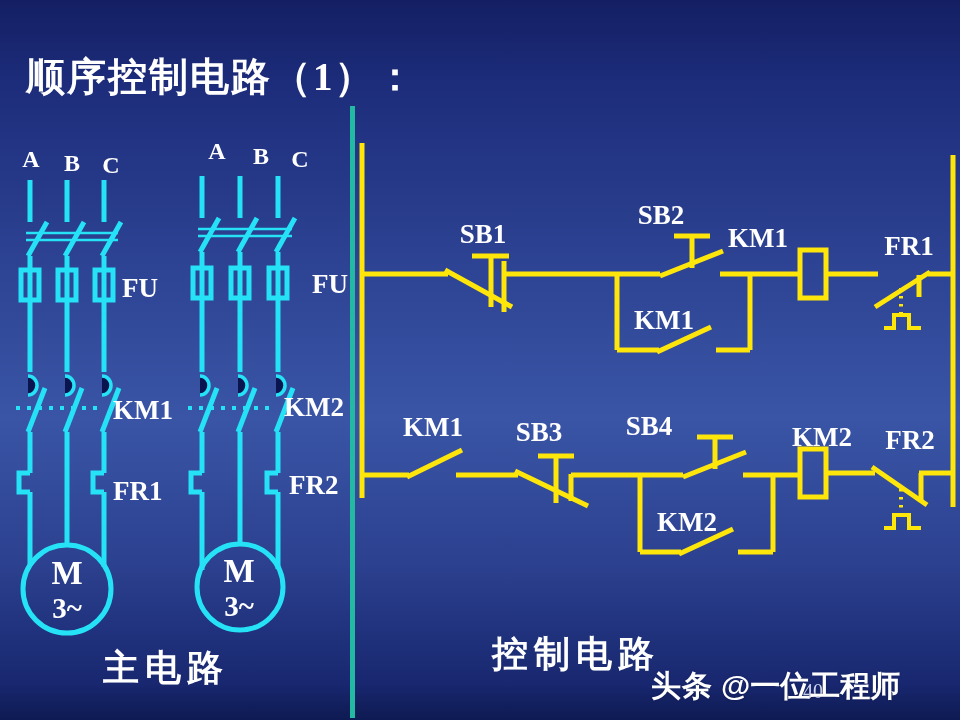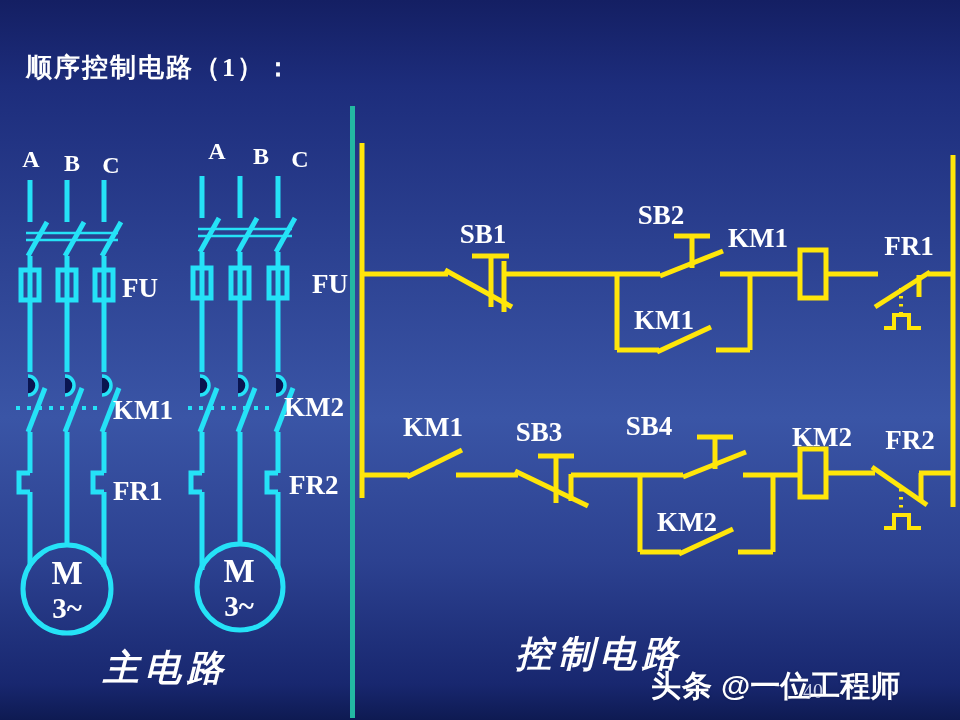--- a/index.html
+++ b/index.html
@@ -3,44 +3,44 @@
 <meta charset="utf-8">
 <style>
   html,body{margin:0;padding:0;}
   .slide{
     position:relative;width:960px;height:720px;overflow:hidden;
     background:linear-gradient(180deg,#141f63 0%,#1d2d7c 12%,#2e4494 38%,#3a55a6 58%,#2c4190 78%,#18276f 95%,#0e1a52 100%);
     font-family:"Liberation Serif","DejaVu Serif",serif;
   }
   .title{
     position:absolute;left:26px;top:50px;
-    color:#fff;font-size:26px;font-weight:bold;letter-spacing:2px;white-space:nowrap;
+    color:#fff;font-size:39px;font-weight:bold;letter-spacing:2px;white-space:nowrap;
   }
   .subtitle{
     position:absolute;left:392px;top:52px;color:#fff;font-size:31px;font-weight:bold;
     line-height:48px;white-space:nowrap;letter-spacing:1px;
   }
   .divider{
     position:absolute;left:350px;top:106px;width:5px;height:612px;background:#23b9a2;
   }
   svg.circuits{position:absolute;left:0;top:0;}
   .cy{stroke:#25e2f7;stroke-width:5;fill:none;}
   .cy-thin{stroke:#25e2f7;stroke-width:2.5;fill:none;}
   .cy-dash{stroke:#25e2f7;stroke-width:4;fill:none;stroke-dasharray:4 7;}
   .cy-arc{stroke:#25e2f7;stroke-width:3.5;fill:#0a1550;}
   .yl{stroke:#ffe60a;stroke-width:5;fill:none;}
   .yl-thin{stroke:#ffe60a;stroke-width:4;fill:none;}
   .yl-dots{stroke:#ffe60a;stroke-width:4;fill:none;stroke-dasharray:2.5 5.5;}
   text.lbl{fill:#ffffff;font-family:"Liberation Serif","DejaVu Serif",serif;font-weight:bold;}
   .sz24{font-size:24px;} .sz27{font-size:27px;} .sz29{font-size:29px;} .sz33{font-size:33px;}
   .caption{
-    position:absolute;color:#fff;font-size:36px;font-weight:bold;letter-spacing:6px;white-space:nowrap;font-style:italic;
+    position:absolute;color:#fff;font-size:36px;font-weight:bold;letter-spacing:6px;white-space:nowrap;
   }
   .caption-main{left:103px;top:644px;}
-  .caption-control{left:516px;top:630px;}
+  .caption-control{left:492px;top:630px;}
   .pagenum{
     position:absolute;left:803px;top:680px;color:#e8ecff;font-size:20px;font-weight:normal;opacity:.9;
   }
   .watermark{
     position:absolute;left:651px;top:666px;color:#fff;white-space:nowrap;
     font-family:"Liberation Sans","DejaVu Sans",sans-serif;font-size:30px;font-weight:bold;
     text-shadow:0 0 2px rgba(10,20,70,.6);
   }
   .watermark .brand{font-weight:900;letter-spacing:1px;margin-right:8px;}
 </style>

